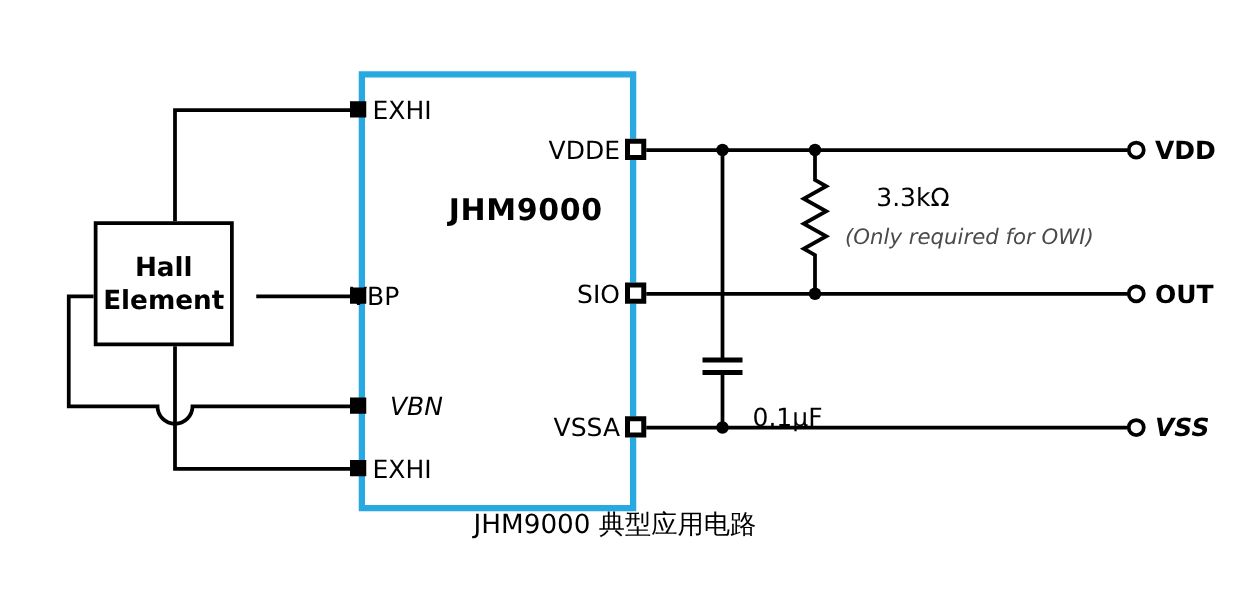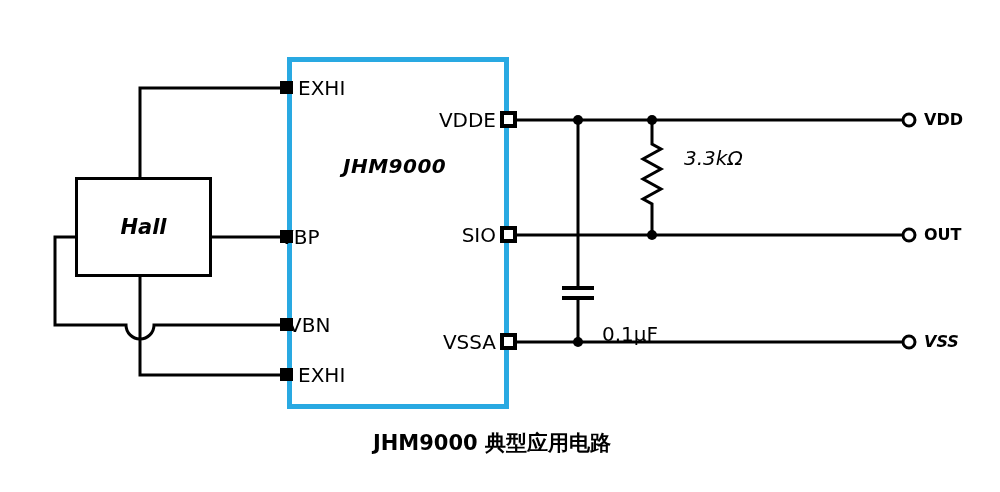--- a/index.html
+++ b/index.html
@@ -8,69 +8,69 @@
 
   .stage { position:relative; width:1000px; height:492px; background:#fff; overflow:hidden; }
 
   svg.wires { position:absolute; left:0; top:0; width:1000px; height:492px; }
 
   .chip-box {
     position:absolute; left:287px; top:57px; width:222px; height:352px;
     border:5px solid var(--chip_border, #29A9E2); background:#fff;
   }
   .chip-name {
-    position:absolute; left:343px; top:154px;
-    font-size:20px; font-weight:700; letter-spacing:0.5px; white-space:nowrap;font-style:italic;
+    position:absolute; left:359px; top:154px;
+    font-size:24px; font-weight:700; letter-spacing:0.5px; white-space:nowrap;
   }
 
   .hall-box {
-    position:absolute; left:75px; top:177px; width:137px; height:100px;
+    position:absolute; left:75px; top:177px; width:112px; height:100px;
     border:3px solid #000; background:#fff;
     display:flex; flex-direction:column; align-items:center; justify-content:center;
-    font-size:21px; font-weight:700; line-height:26px; text-align:center;font-style:italic;
+    font-size:21px; font-weight:700; line-height:26px; text-align:center;
   }
 
   .pin-sq-left { position:absolute; width:13px; height:13px; background:#000; }
   .sq-exhi { left:280px; top:81px; }
   .sq-vbp  { left:280px; top:230px; }
   .sq-vbn  { left:280px; top:318px; }
   .sq-exlo { left:280px; top:368px; }
 
   .pin-sq-right { position:absolute; width:17px; height:17px; background:#fff; border:4.5px solid #000; }
   .sq-vdde { left:500px; top:111px; }
   .sq-sio  { left:500px; top:226px; }
   .sq-vssa { left:500px; top:333px; }
 
   .lbl { position:absolute; font-size:20px; line-height:24px; white-space:nowrap; }
   .pin-lbl { font-weight:500; }
   .lbl-exhi { left:298px; top:76px; }
   .lbl-vbp  { left:280px; top:225px; }
-  .lbl-vbn  { left:288px; top:313px; }
+  .lbl-vbn  { left:312px; top:313px;font-style:italic; }
   .lbl-exlo { left:298px; top:363px; }
 
   .rlbl { position:absolute; width:84px; left:412px; text-align:right; font-size:20px; line-height:24px; font-weight:500; white-space:nowrap; }
   .lbl-vdde { top:108px; }
   .lbl-sio  { top:223px; }
   .lbl-vssa { top:330px; }
 
-  .term-lbl { position:absolute; left:924px; font-size:16px; line-height:24px; font-weight:700; white-space:nowrap; }
+  .term-lbl { position:absolute; left:924px; font-size:20px; line-height:24px; font-weight:700; white-space:nowrap; }
   .lbl-vdd { top:108px; }
   .lbl-out { top:223px; }
   .lbl-vss { top:330px;font-style:italic; }
 
-  .lbl-res { left:684px; top:146px;font-style:italic; }
+  .lbl-res { left:701px; top:146px; }
   .lbl-res-note {
     position:absolute; left:676px; top:180px;
     font-size:17px; font-style:italic; color:var(--note_text, #4a4a4a); white-space:nowrap;
   }
   .lbl-cap { left:602px; top:281px;margin-top:41px; }
 
   .caption {
-    position:absolute; left:292px; top:429px; width:400px; text-align:center;
-    font-size:21px; font-weight:700; white-space:nowrap;
+    position:absolute; left:292px; top:405px; width:400px; text-align:center;
+    font-size:21px; font-weight:400; white-space:nowrap;
   }
 </style>
 </head>
 <body>
 
 <div class="stage">
 
   <svg class="wires" viewBox="0 0 1000 492">
 
     <path d="M287 88 H140 V179" stroke="#000" stroke-width="3" fill="none"></path>
@@ -97,20 +97,21 @@
     <circle cx="909" cy="120" r="6" fill="#fff" stroke="#000" stroke-width="3"></circle>
     <circle cx="909" cy="235" r="6" fill="#fff" stroke="#000" stroke-width="3"></circle>
     <circle cx="909" cy="342" r="6" fill="#fff" stroke="#000" stroke-width="3"></circle>
   </svg>
 
   <div class="chip-box"></div>
   <div class="chip-name">JHM9000</div>
 
   <div class="hall-box">
     <span>Hall</span>
+    <span>Element</span>
   </div>
 
   <div class="pin-sq-left sq-exhi"></div>
   <div class="pin-sq-left sq-vbp"></div>
   <div class="pin-sq-left sq-vbn"></div>
   <div class="pin-sq-left sq-exlo"></div>
 
   <div class="pin-sq-right sq-vdde"></div>
   <div class="pin-sq-right sq-sio"></div>
   <div class="pin-sq-right sq-vssa"></div>
@@ -118,20 +119,21 @@
   <div class="lbl pin-lbl lbl-exhi">EXHI</div>
   <div class="lbl pin-lbl lbl-vbp">VBP</div>
   <div class="lbl pin-lbl lbl-vbn">VBN</div>
   <div class="lbl pin-lbl lbl-exlo">EXHI</div>
 
   <div class="rlbl lbl-sio">SIO</div>
   <div class="rlbl lbl-vdde">VDDE</div>
   <div class="rlbl lbl-vssa">VSSA</div>
 
   <div class="lbl lbl-res">3.3kΩ</div>
+  <div class="lbl-res-note">(Only required for OWI)</div>
   <div class="lbl lbl-cap">0.1µF</div>
 
   <div class="term-lbl lbl-vdd">VDD</div>
   <div class="term-lbl lbl-out">OUT</div>
   <div class="term-lbl lbl-vss">VSS</div>
 
   <div class="caption">JHM9000 典型应用电路</div>
 
 </div>
 

